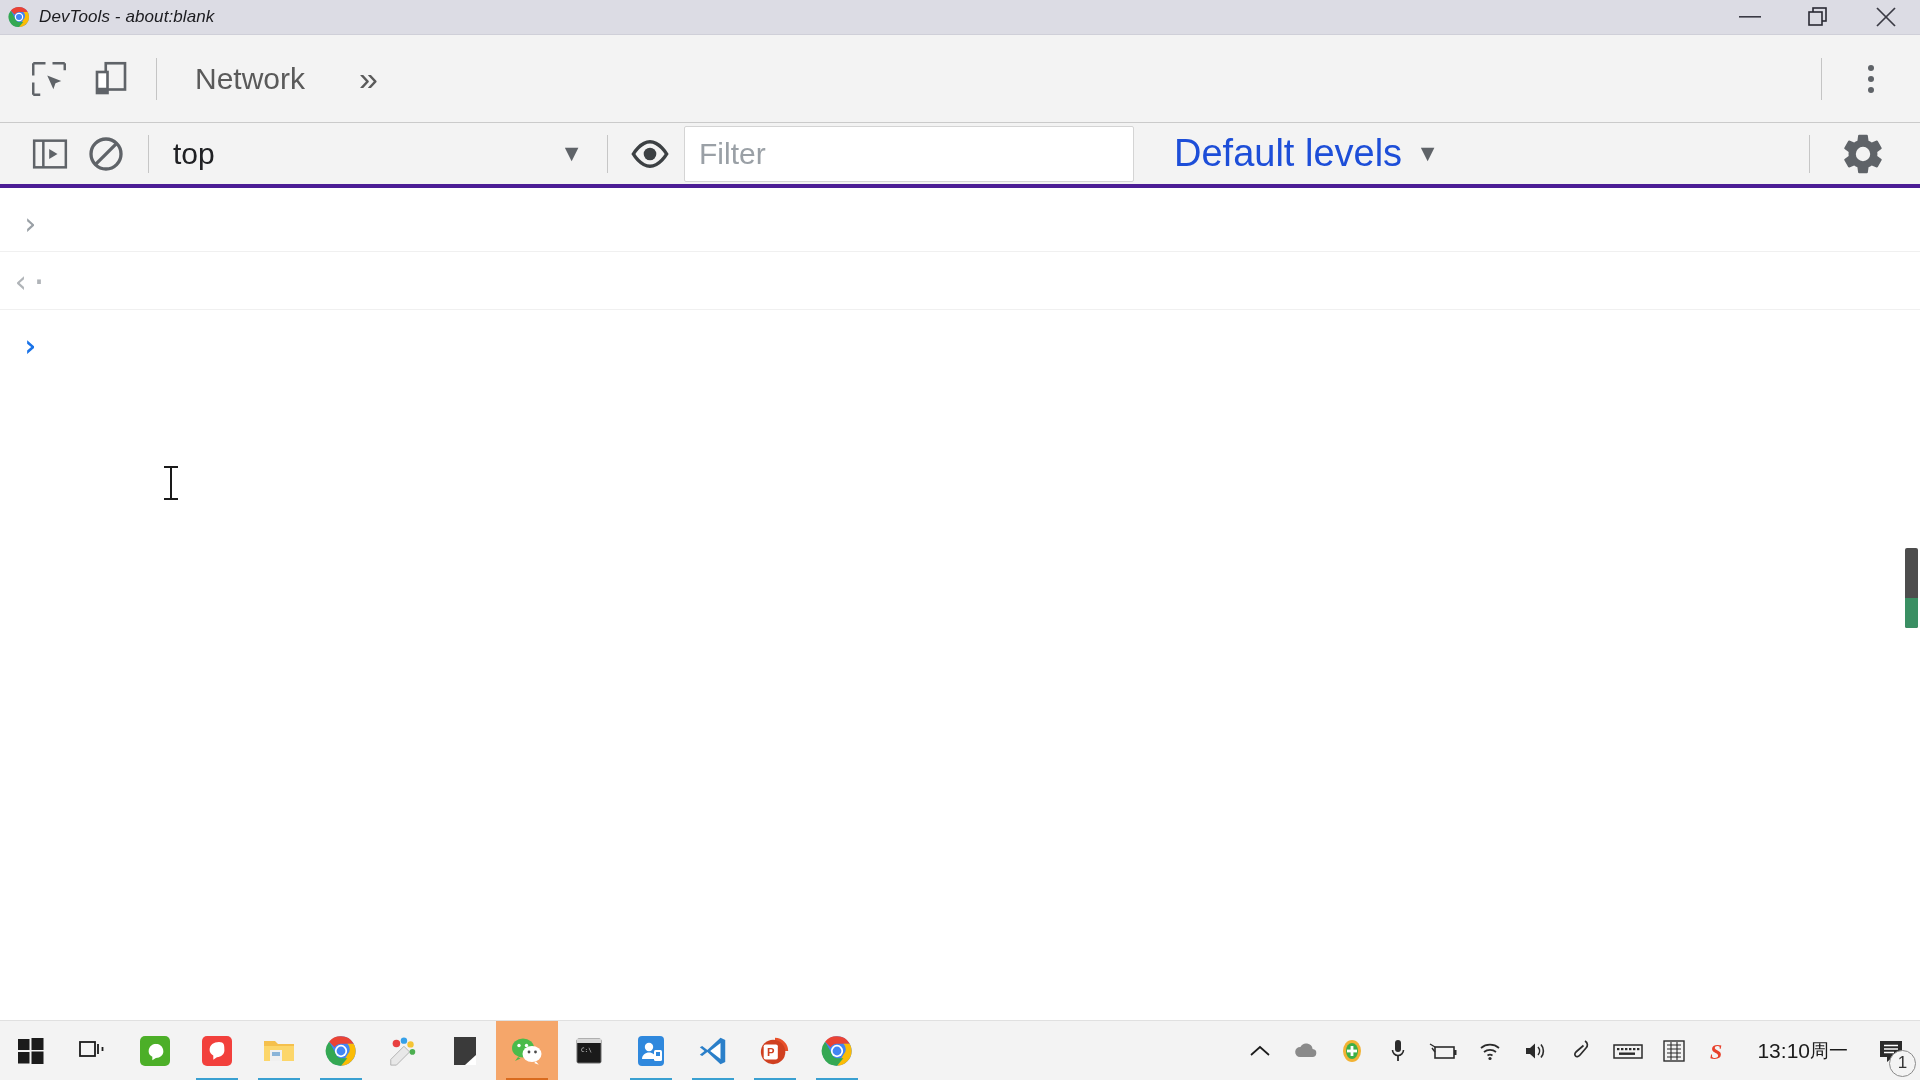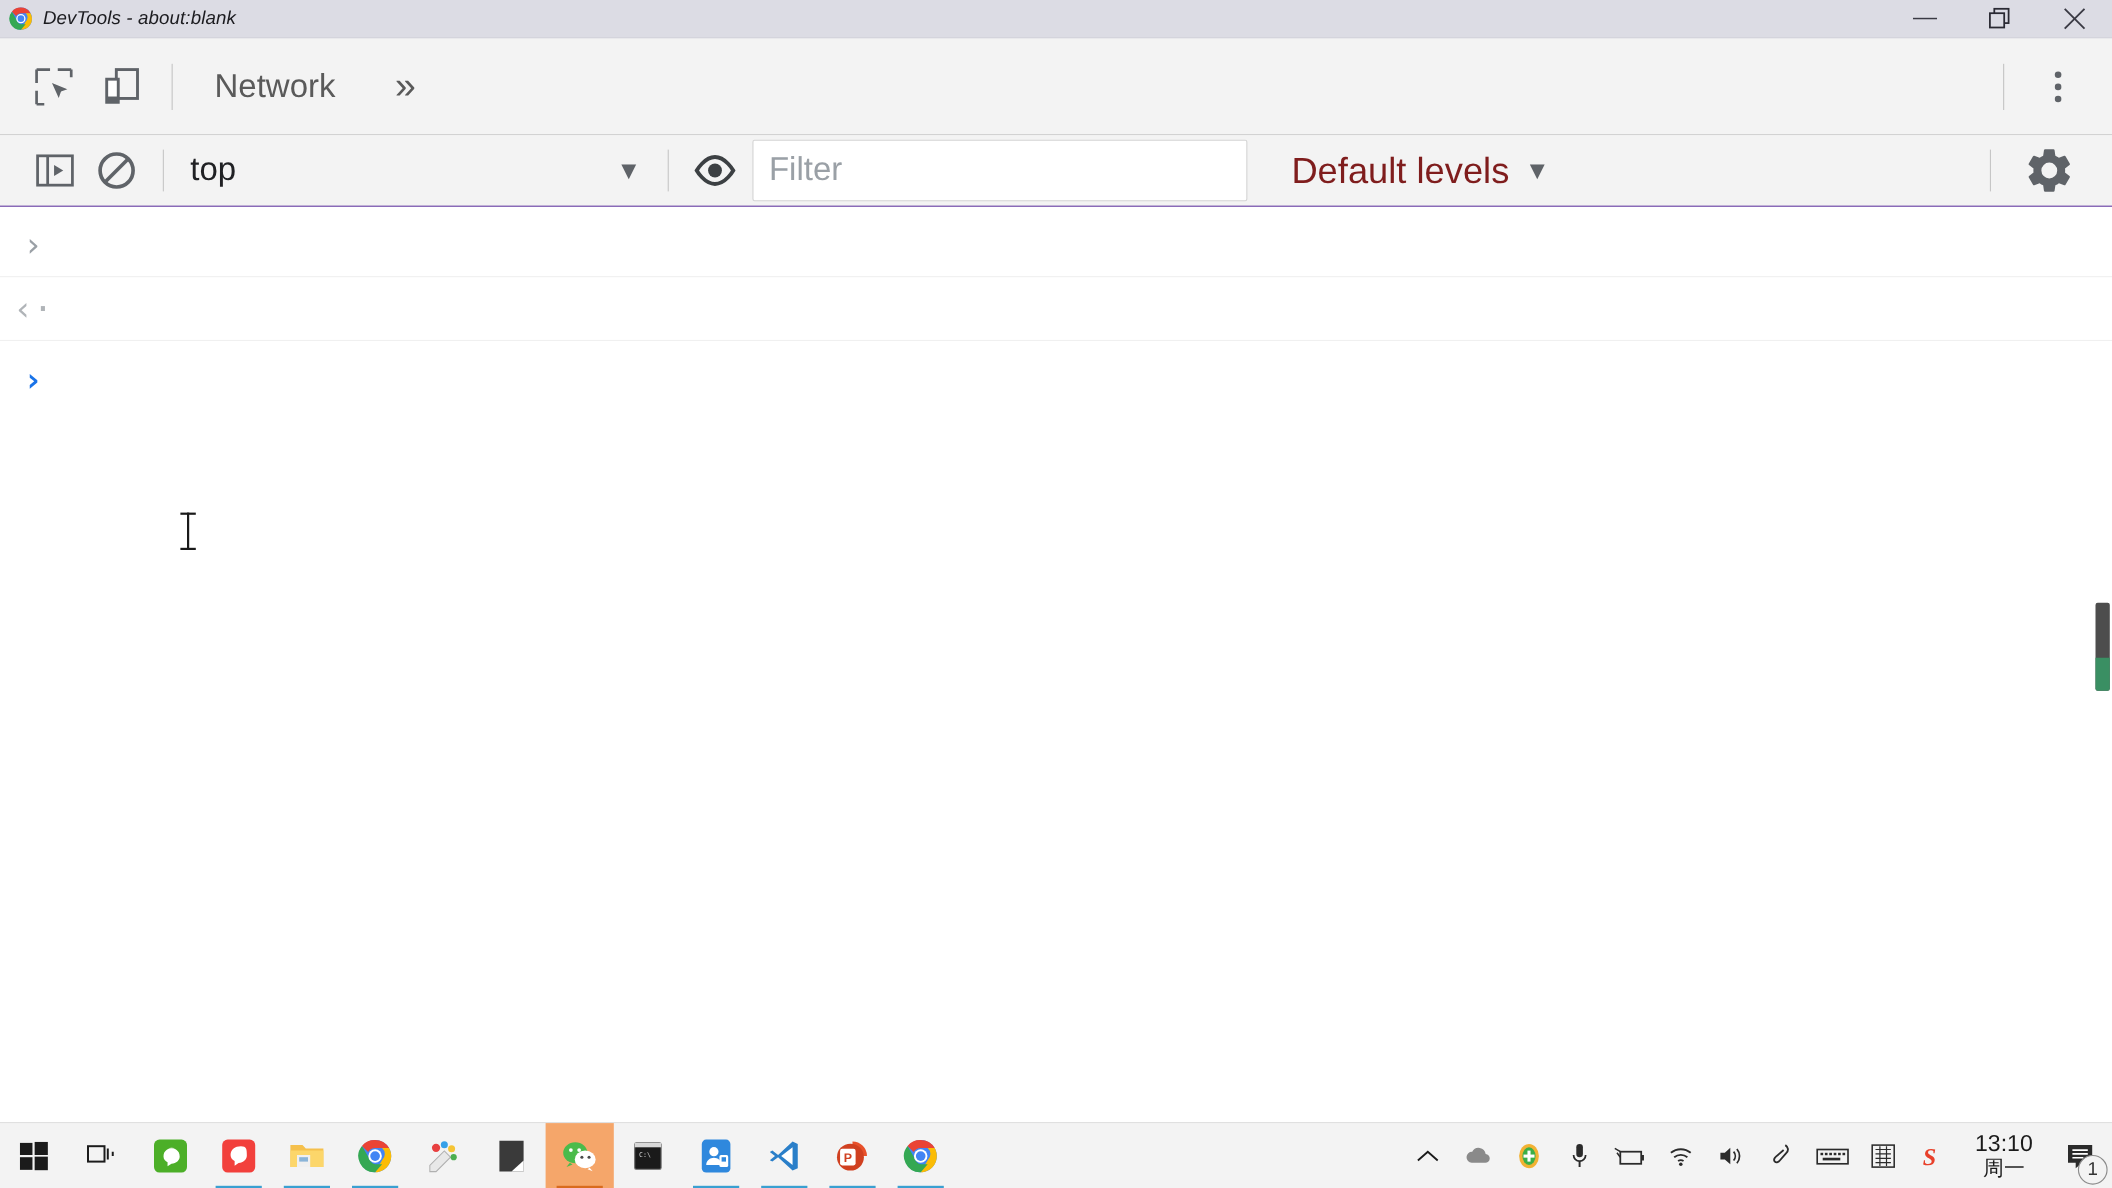--- a/index.html
+++ b/index.html
@@ -76,21 +76,21 @@
     display: flex; flex-direction: column; align-items: center; justify-content: center;
     gap: 5px; margin-right: 14px;
   }
   .kebab span { width: 6px; height: 6px; border-radius: 50%; background: #5f6368; display: block; }
 
   
   .ctoolbar {
     position: absolute; top: 123px; left: 0; width: 1920px; height: 65px;
     background: #f3f3f3;
     display: flex; align-items: center;
-    border-bottom: 1px solid #4c1d95;
+    border-bottom: 4px solid #4c1d95;
   }
   .cbtn {
     width: 56px; height: 52px; flex: 0 0 auto;
     display: flex; align-items: center; justify-content: center;
   }
   .cbtn:first-child { margin-left: 22px; }
   .cdiv { width: 1px; height: 38px; background: #c6c6c6; flex: 0 0 auto; margin: 0 14px; }
   .ctx-select {
     display: flex; align-items: center; flex: 0 0 auto;
     height: 52px; min-width: 430px; padding: 0 10px 0 10px;
@@ -102,21 +102,21 @@
     width: 450px; height: 56px; background: #ffffff;
     border: 1px solid #d4d4d4; border-radius: 2px;
     display: flex; align-items: center; padding: 0 14px;
     flex: 0 0 auto; margin-left: 6px;
   }
   .filter-ph { font-size: 30px; color: #9aa0a6; }
   .levels {
     display: flex; align-items: center; gap: 14px;
     height: 52px; padding: 0 18px; margin-left: 22px; flex: 0 0 auto;
   }
-  .levels-label { font-size: 33px; color: #7f1d1d; }
+  .levels-label { font-size: 38px; color: #1d4ed8; }
   .levels-caret { font-size: 23px; color: #5f6368; line-height: 1; }
   .ctoolbar-spacer { flex: 1 1 auto; }
   .gear-wrap { width: 78px; height: 62px; flex: 0 0 auto;
     display: flex; align-items: center; justify-content: center; margin-right: 18px; }
 
   
   .console {
     position: absolute; top: 188px; left: 0; width: 1920px; height: 832px;
     background: #ffffff; overflow: hidden;
   }
@@ -195,21 +195,21 @@
   .tb-start { width: 62px; }
   .taskbar-spacer { flex: 1 1 auto; }
   .tray {
     display: flex; align-items: center; height: 60px; flex: 0 0 auto;
   }
   .trayitem {
     width: 46px; height: 60px; flex: 0 0 auto;
     display: flex; align-items: center; justify-content: center;
   }
   .clock {
-    display: flex; flex-direction: column; align-items: center; justify-content: center;
+    display: flex; flex-direction: row; align-items: center; justify-content: center;
     height: 60px; padding: 0 14px; flex: 0 0 auto; line-height: 1.12;
   }
   .clock .t { font-size: 21px; color: #1b1b1b; }
   .clock .d { font-size: 19px; color: #1b1b1b; }
   .notif {
     position: relative; width: 58px; height: 60px; flex: 0 0 auto;
     display: flex; align-items: center; justify-content: center;
   }
   .notif-badge {
     position: absolute; right: 4px; bottom: 4px;

